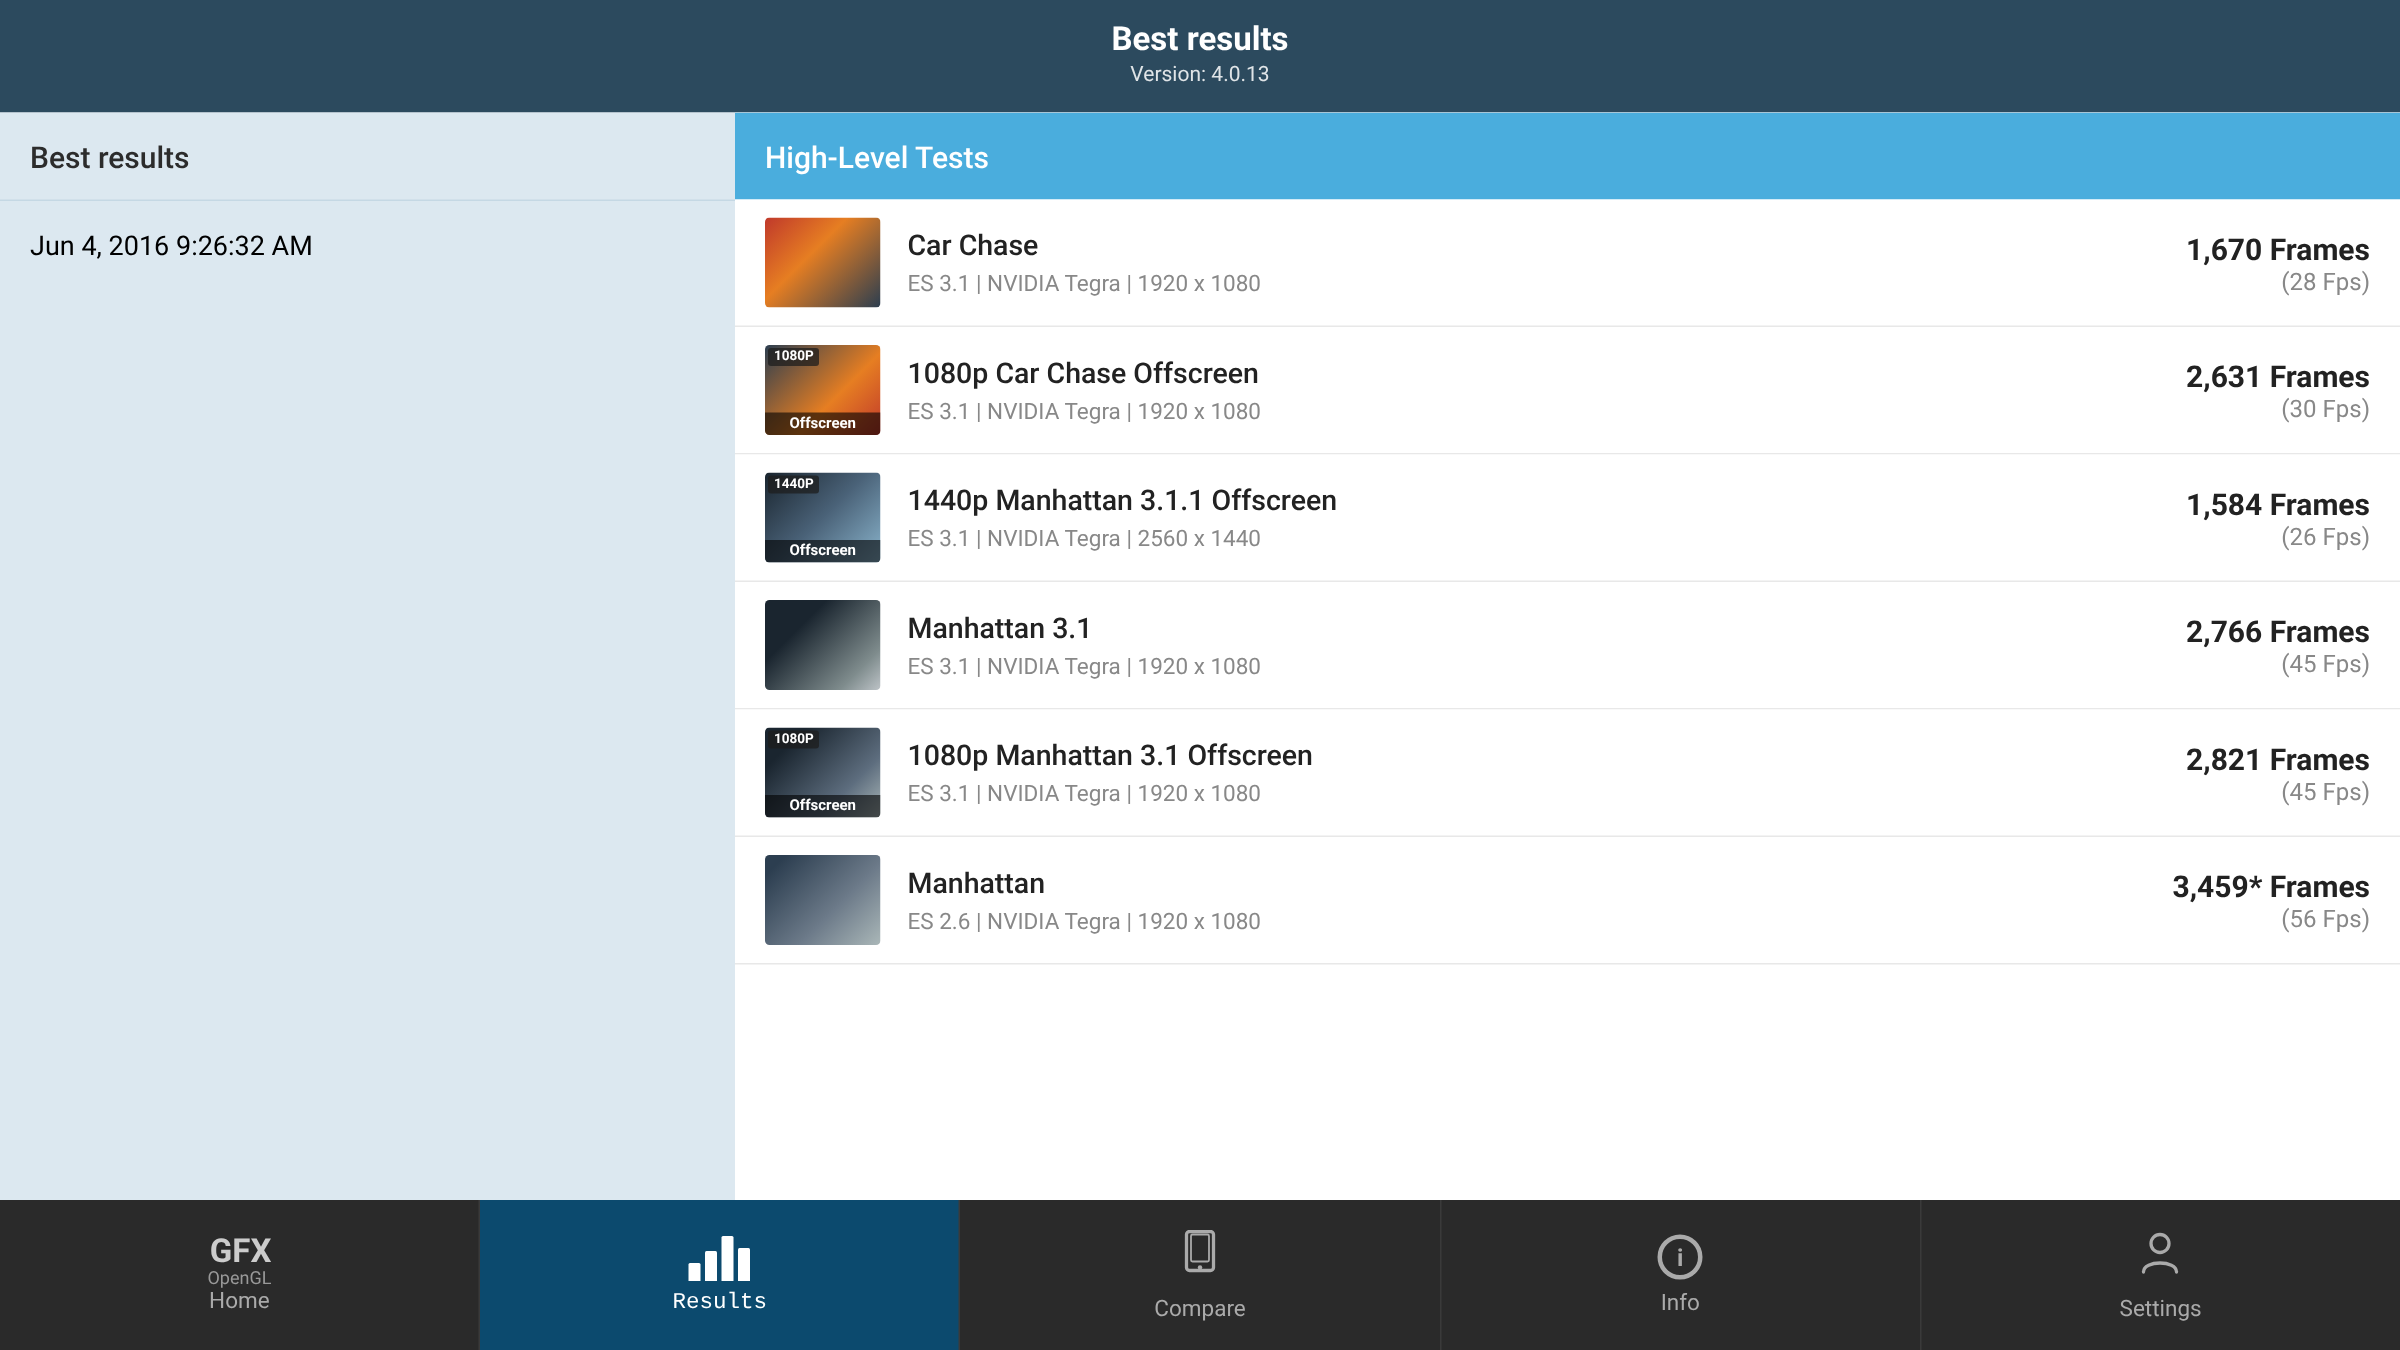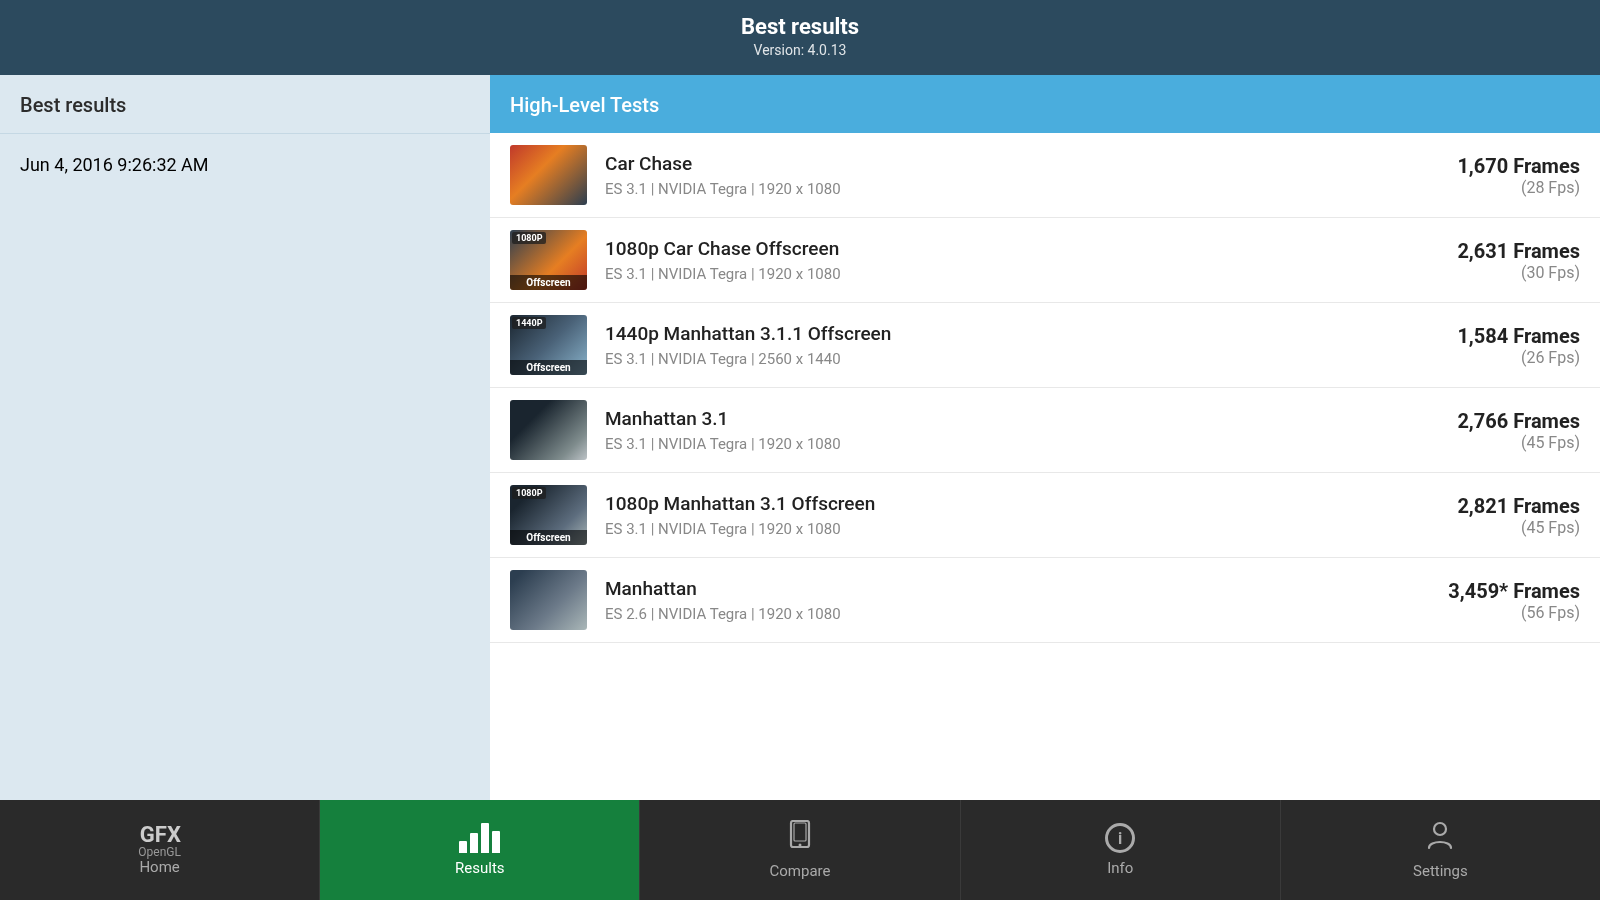--- a/index.html
+++ b/index.html
@@ -163,22 +163,23 @@
       display: flex;
       flex-direction: column;
       align-items: center;
       justify-content: center;
       color: #aaa;
       cursor: pointer;
       border-right: 1px solid #3a3a3a;
     }
     .nav-item:last-child { border-right: none; }
     .nav-item.active {
-      background: #15803d;
+      background: #0c4a6e;
       color: white;
+      font-family: Liberation Mono, monospace;
     }
     .nav-label {
       font-size: 15px;
       font-weight: 400;
     }
 
     
     .gfx-logo {
       display: flex;
       flex-direction: column;

